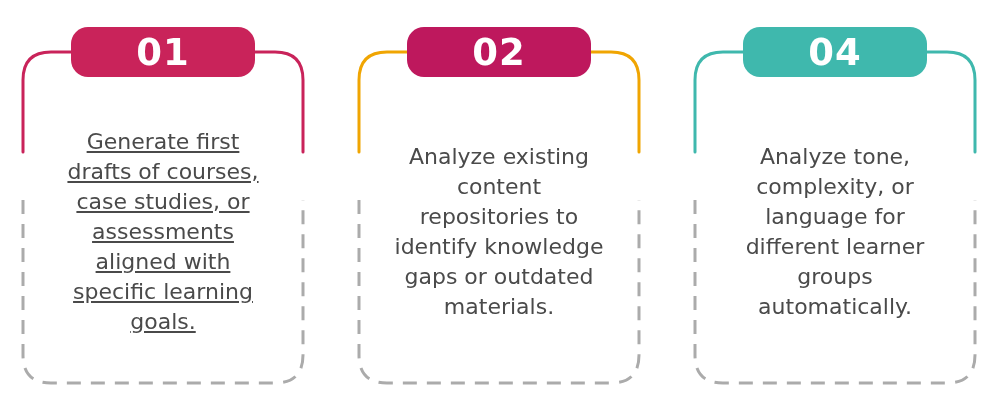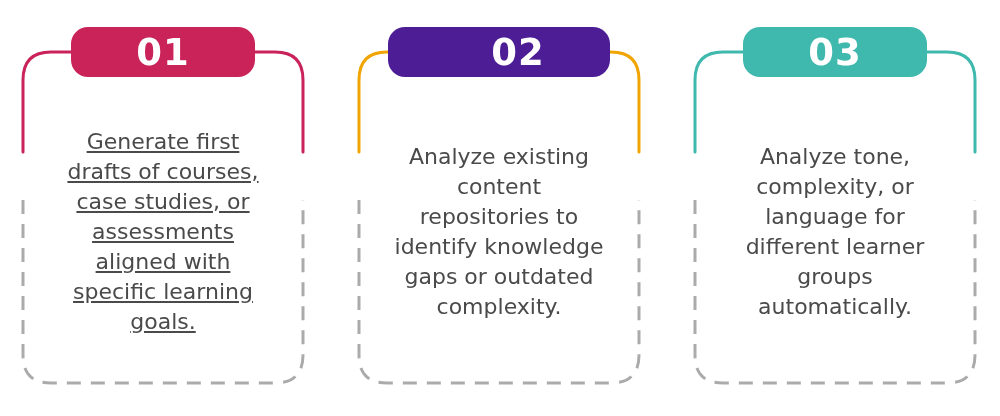--- a/index.html
+++ b/index.html
@@ -94,35 +94,35 @@
 aligned with
 specific learning
 goals.</div>
   </div>
 
   <div class="card">
     <svg class="card-border" viewBox="0 0 286 400" aria-hidden="true">
       <path class="solid" d="M3 152 V80 Q3 52 31 52 H255 Q283 52 283 80 V152" stroke="#F0A502"></path>
       <path class="dashed" d="M3 200 V355 Q3 383 31 383 H255 Q283 383 283 355 V200" stroke="#ABABAB"></path>
     </svg>
-    <div class="badge" style="background-color: #4c1d95; padding-left: 38px;">02</div>
+    <div class="badge" style="background-color: #be185d;">02</div>
     <div class="card-text" style="color: rgb(74, 74, 74);">Analyze existing
 content
 repositories to
 identify knowledge
 gaps or outdated
-complexity.</div>
+materials.</div>
   </div>
 
   <div class="card">
     <svg class="card-border" viewBox="0 0 286 400" aria-hidden="true">
       <path class="solid" d="M3 152 V80 Q3 52 31 52 H255 Q283 52 283 80 V152" stroke="#3FB8AD"></path>
       <path class="dashed" d="M3 200 V355 Q3 383 31 383 H255 Q283 383 283 355 V200" stroke="#ABABAB"></path>
     </svg>
-    <div class="badge" style="background-color: rgb(63, 184, 173);">03</div>
+    <div class="badge" style="background-color: rgb(63, 184, 173);">04</div>
     <div class="card-text" style="color: rgb(74, 74, 74);">Analyze tone,
 complexity, or
 language for
 different learner
 groups
 automatically.</div>
   </div>
 
 </div>
 

